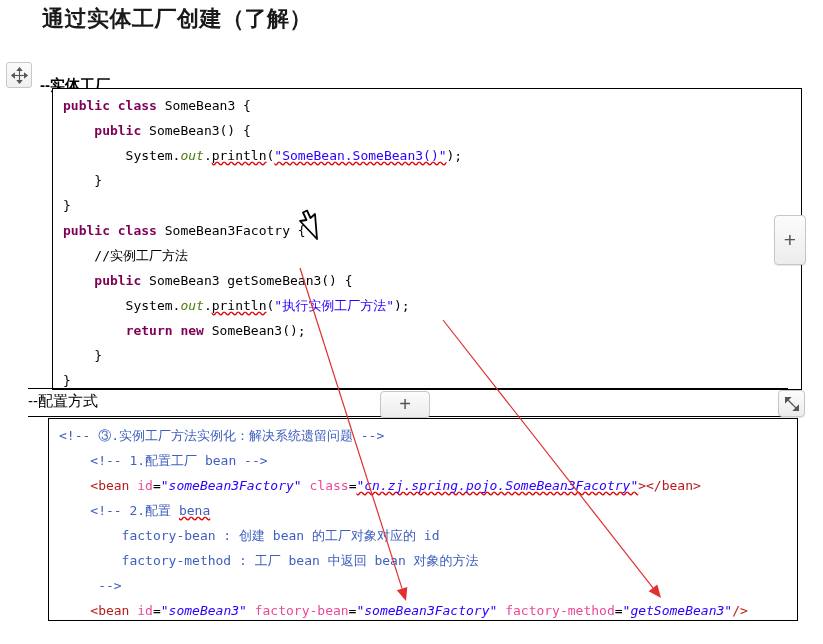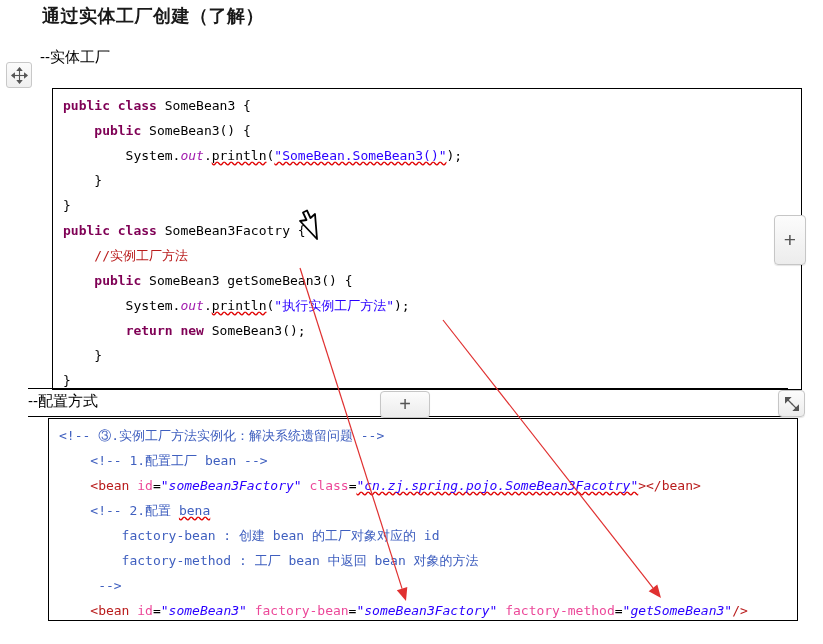--- a/index.html
+++ b/index.html
@@ -16,21 +16,21 @@
     color: #000000;
   }
 
   
   #page-title {
     position: absolute;
     left: 42px;
     top: 4px;
     font-family: "Liberation Serif", serif;
     font-weight: bold;
-    font-size: 18px;
+    font-size: 22px;
     letter-spacing: 0.5px;
     color: #1a1a1a;
     white-space: nowrap;
   }
 
   
   #move-handle {
     position: absolute;
     left: 6px;
     top: 62px;
@@ -47,21 +47,21 @@
   #move-handle svg { display:block; }
 
   
   .caption-row {
     position: absolute;
     font-family: "Liberation Sans", sans-serif;
     font-size: 15px;
     color: #000;
     white-space: nowrap;
   }
-  #caption-entity  { left: 40px; top: 48px; }
+  #caption-entity  { left: 40px; top: 76px; font-weight: bold; }
   #caption-config  { left: 28px; top: 392px; }
 
   
   .rule {
     position: absolute;
     left: 28px;
     width: 760px;
     height: 0;
     border-top: 1px solid #000;
   }
@@ -93,22 +93,22 @@
     top: 418px;
     width: 750px;
     height: 203px;
     padding: 4px 0 0 10px;
   }
   .code-line { height: 25px; }
 
   
   .kw      { color: #7f0055; font-weight: bold; }
   .str     { color: #2a00ff; }
-  .fld     { color: #a21caf; font-style: italic; }
-  .cmt     { color: #b91c1c; }
+  .fld     { color: #4d7c0f; font-style: italic; }
+  .cmt     { color: #000000; }
   .plain   { color: #000000; }
   .sq      { text-decoration: underline wavy #e00000; text-decoration-skip-ink: none; }
 
   
   .xcmt    { color: #3f5fbf; }
   .xtag    { color: #b91c1c; }
   .xattr   { color: #ec4899; }
   .xval    { color: #2a00ff; font-style: italic; }
 
   

